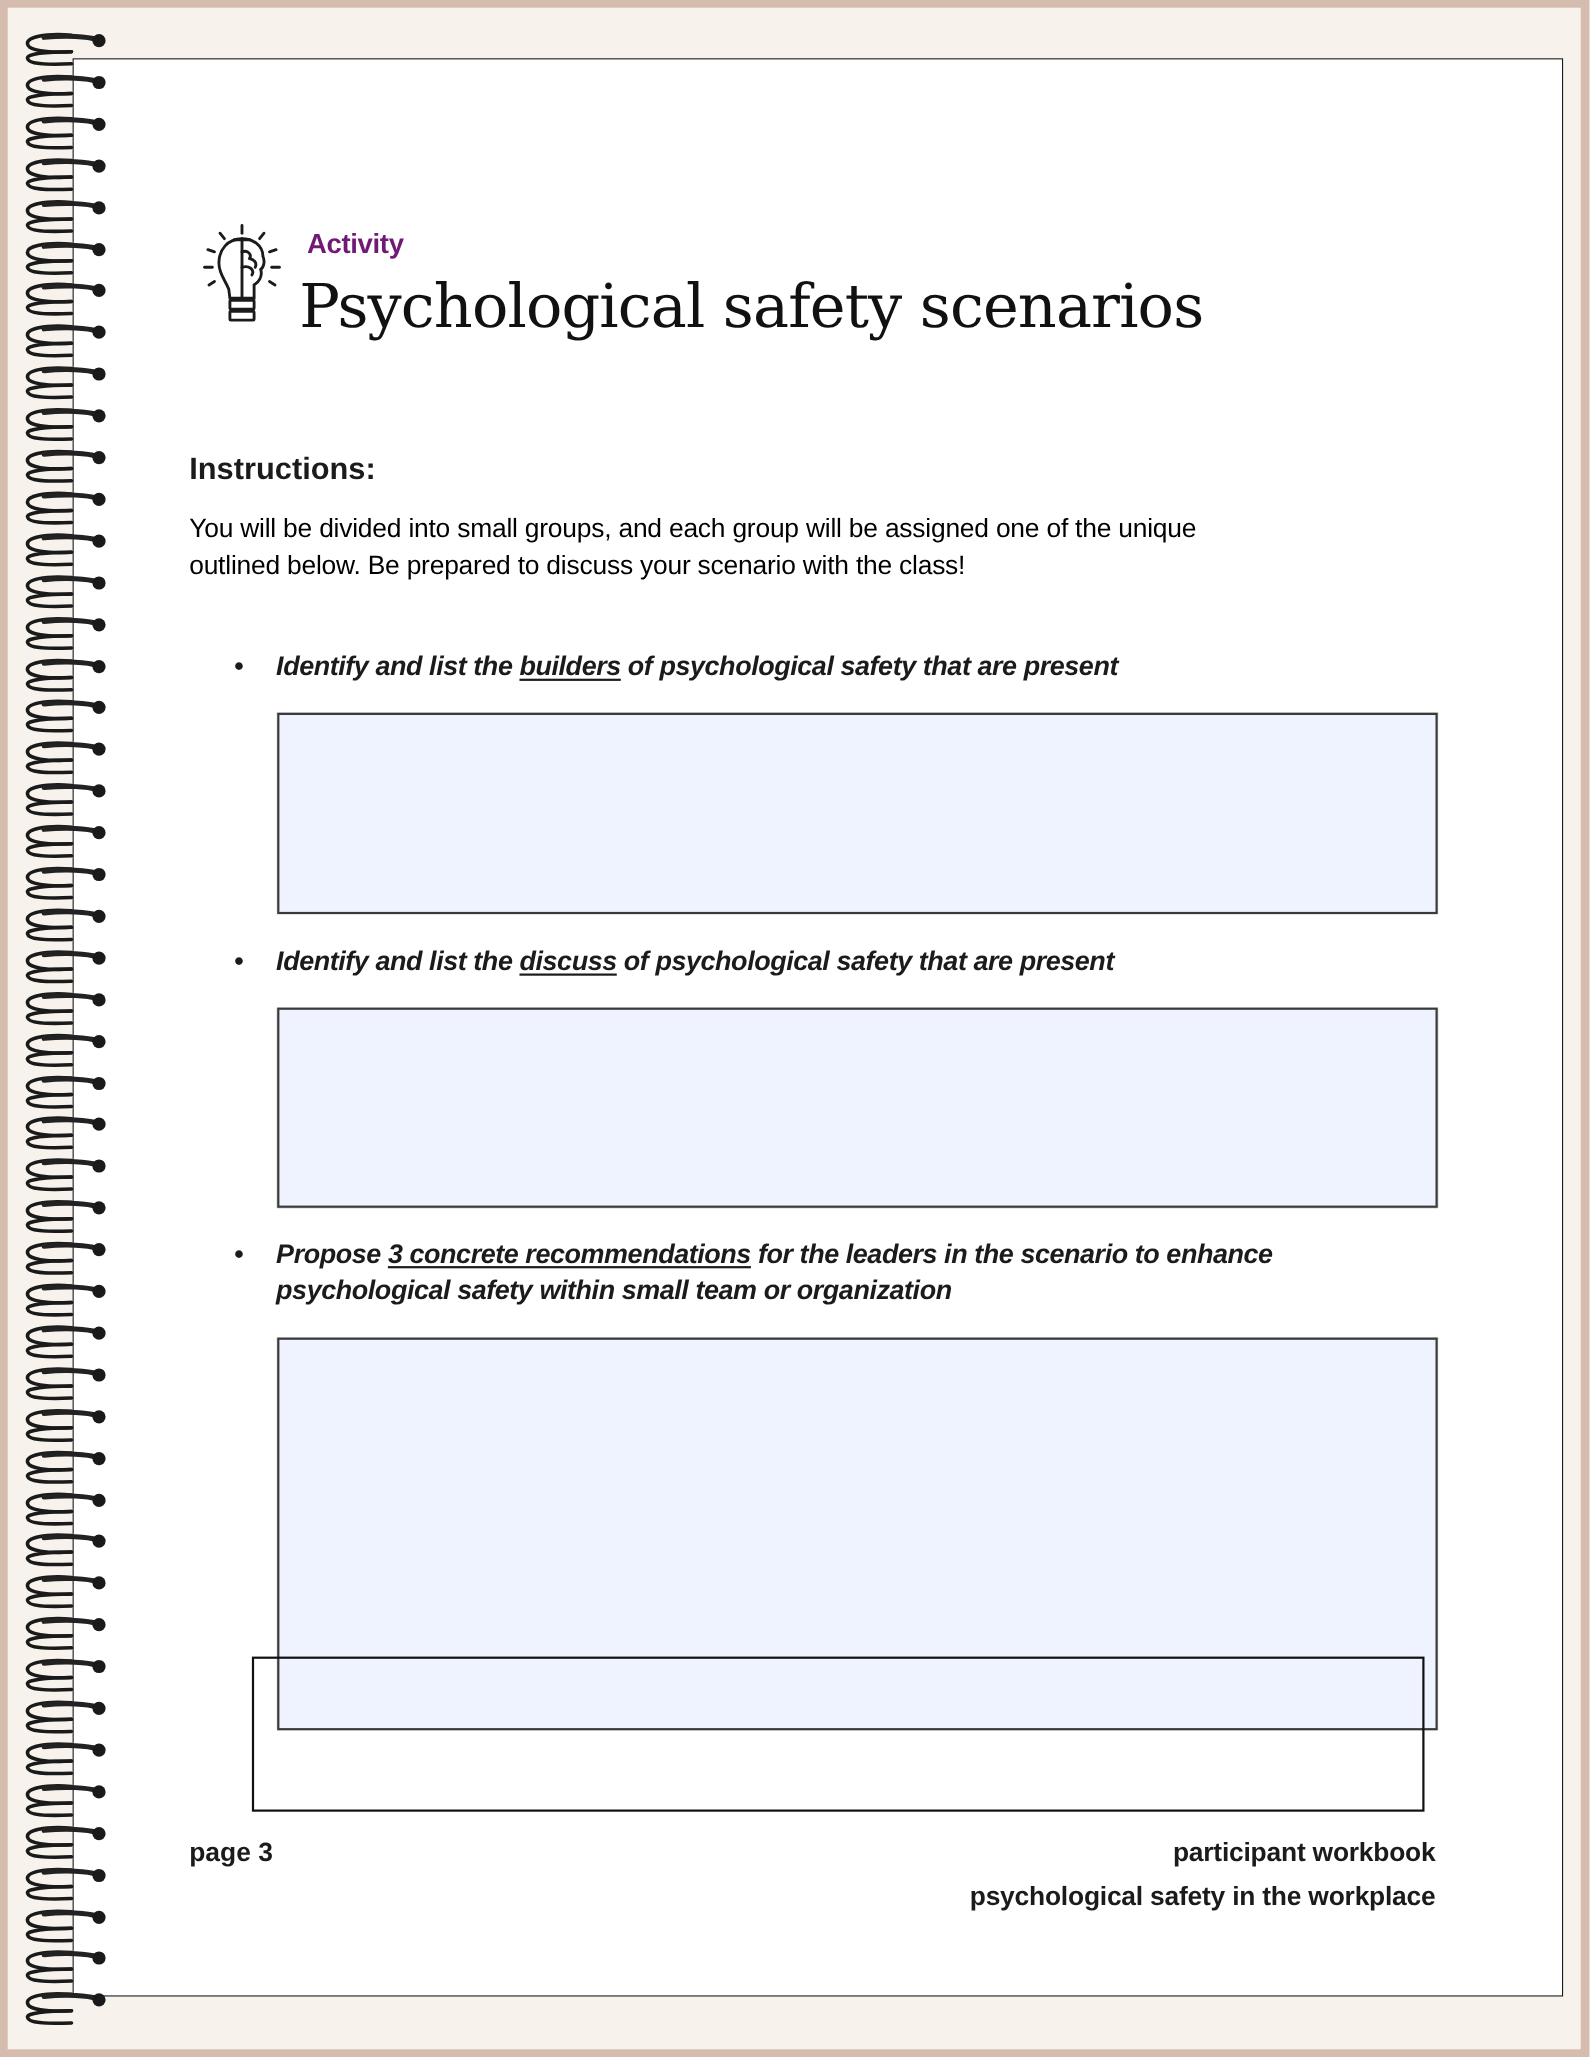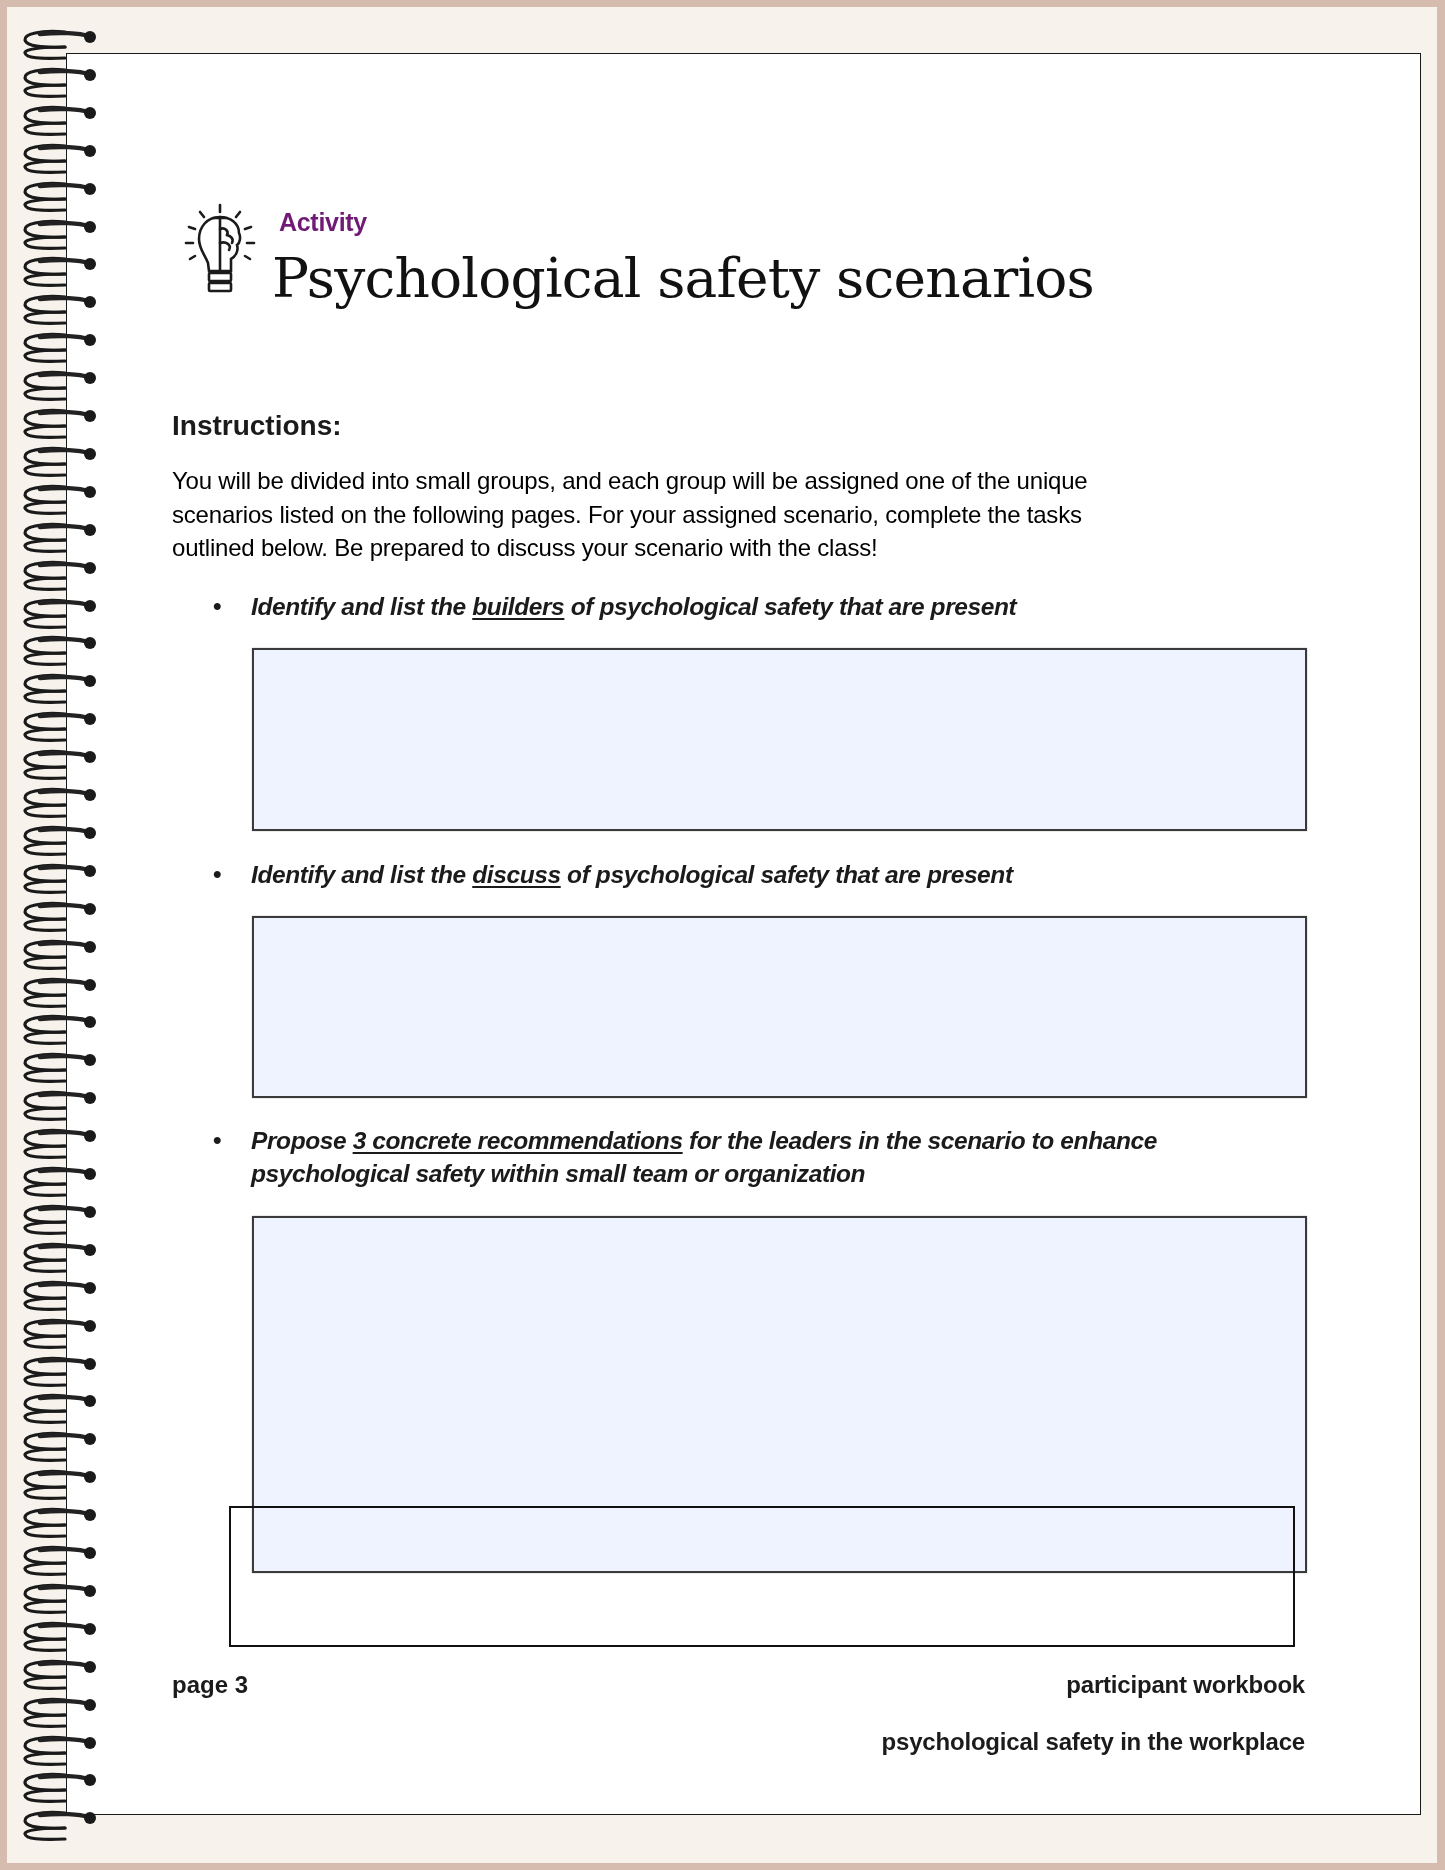--- a/index.html
+++ b/index.html
@@ -380,21 +380,20 @@
     <rect x="26" y="70" width="22" height="8" rx="1"></rect>
     <rect x="26" y="80" width="22" height="8" rx="1"></rect>
   </svg>
 </div>
 <div class="abs activity-label">Activity</div>
 <div class="abs title">Psychological safety scenarios</div>
 
 <div class="abs instructions-heading">Instructions:</div>
 <div class="abs paragraph">
   <div>You will be divided into small groups, and each group will be assigned one of the unique</div>
-  <div>scenarios listed on the following pages. For your assigned scenario, complete the tasks</div>
   <div>outlined below. Be prepared to discuss your scenario with the class!</div>
 </div>
 
 <div class="abs bullet" style="top:590px;">
   <span class="dot">•</span>
   <span class="text"><span>Identify and list the </span><span class="u">builders</span><span> of psychological safety that are present</span></span>
 </div>
 <div class="abs answer-box" style="top:648px; height:183px;"></div>
 
 <div class="abs bullet" style="top:858px;">
@@ -407,13 +406,13 @@
   <span class="dot">•</span>
   <span class="text"><span>Propose </span><span class="u">3 concrete recommendations</span><span> for the leaders in the scenario to enhance</span></span>
   <span class="text" style="top:33px;">psychological safety within small team or organization</span>
 </div>
 <div class="abs answer-box" style="top:1216px; height:357px;"></div>
 
 <div class="abs overlay-rect"></div>
 
 <div class="abs footer-left">page 3</div>
 <div class="abs footer-right" style="top:1671px;">participant workbook</div>
-<div class="abs footer-right" style="top:1711px;margin-top:17px;">psychological safety in the workplace</div>
+<div class="abs footer-right" style="top:1711px;">psychological safety in the workplace</div>
 
 </body></html>

